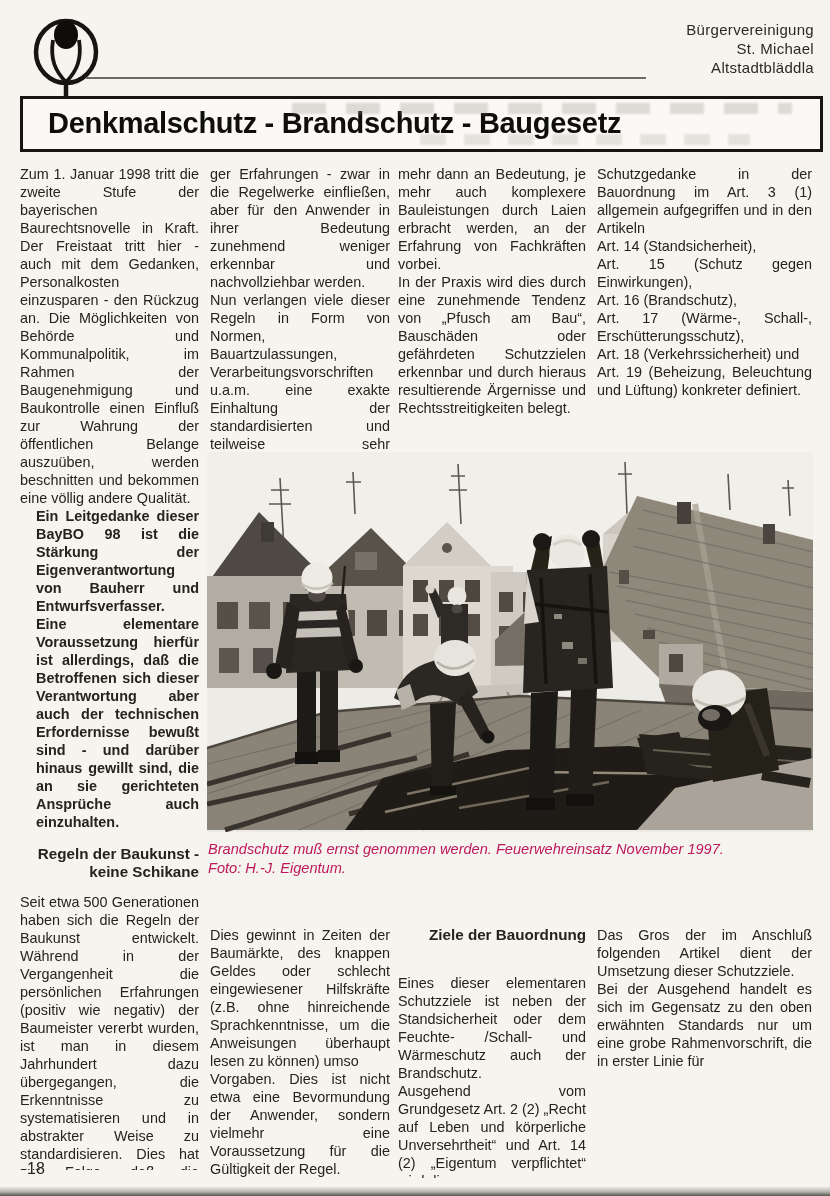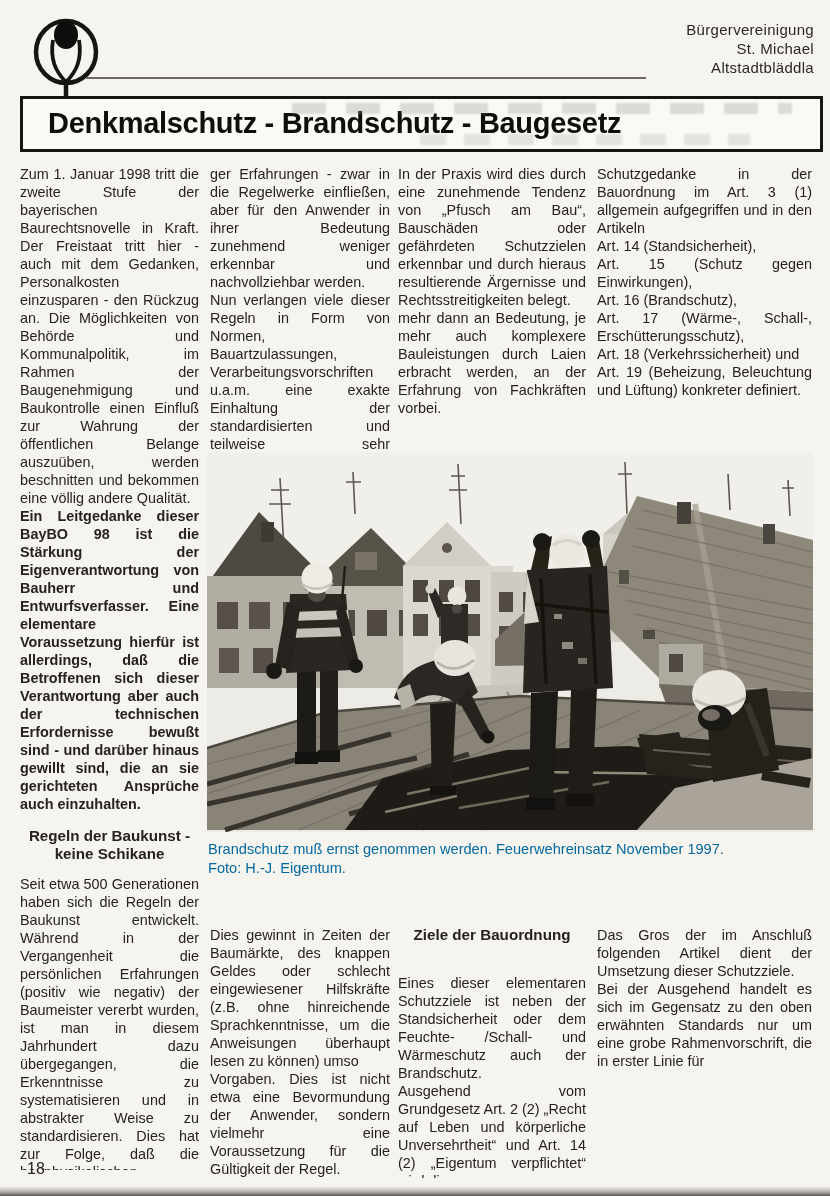--- a/index.html
+++ b/index.html
@@ -34,36 +34,36 @@
     display:block;padding:8px 0 0 13px;
     font-size:29px;font-weight:bold;letter-spacing:-.3px;color:#0f0e0c;
     white-space:nowrap;
   }
   
   .col{
     position:absolute;text-align:justify;
     font-size:14.4px;line-height:18px;color:#26231e;overflow:hidden;
   }
   .col p{margin:0;}
-  .col p.bold{font-weight:bold;}
-  .col .subhead{font-weight:bold;font-size:15.2px;margin:14px 0 12px 0;text-align:center;}
+  .col p.bold{font-weight:bold;margin-left:16px;}
+  .col .subhead{font-weight:bold;font-size:15.2px;margin:14px 0 12px 0;text-align:right;}
   .col .subhead.first{margin-top:0;margin-bottom:30px;}
   .c1{left:20px;top:165px;width:179px;height:1005px;}
   .c2t{left:210px;top:165px;width:180px;height:296px;}
   .c3t{left:398px;top:165px;width:188px;height:296px;}
   .c4t{left:597px;top:165px;width:215px;height:300px;}
   .c2b{left:210px;top:926px;width:180px;height:252px;}
   .c3b{left:398px;top:926px;width:188px;height:252px;}
   .c4b{left:597px;top:926px;width:215px;height:252px;}
   
   .photo{position:absolute;left:207px;top:452px;width:606px;height:380px;}
   .photo svg{display:block;}
   .caption{
     position:absolute;left:208px;top:840px;width:606px;
-    font-size:14.6px;line-height:19px;color:#0369a1;
+    font-style:italic;font-size:14.6px;line-height:19px;color:#be185d;
   }
   .page-number{position:absolute;left:20px;top:1160px;font-size:16px;color:#26231e;margin-left:7px;}
   .scan-edge{
     position:absolute;left:0;top:1186px;width:830px;height:10px;
     background:linear-gradient(180deg,rgba(110,106,98,0) 0%,rgba(96,92,85,.45) 60%,rgba(58,56,50,.85) 100%);
   }
 </style>
 </head>
 <body>
 
@@ -98,22 +98,22 @@
     <h3 class="subhead">Regeln der Baukunst - keine Schikane</h3>
     <p>Seit etwa 500 Generationen haben sich die Regeln der Baukunst entwickelt. Während in der Vergangenheit die persönlichen Erfahrungen (positiv wie negativ) der Baumeister vererbt wurden, ist man in diesem Jahrhundert dazu übergegangen, die Erkenntnisse zu systematisieren und in abstrakter Weise zu standardisieren. Dies hat zur Folge, daß die bauphysikalischen Randbedingungen und Begleitumstände - als Ergebnis jahrhundertelan-</p>
   </section>
 
   <section class="col c2t">
     <p>ger Erfahrungen - zwar in die Regelwerke einfließen, aber für den Anwender in ihrer Bedeutung zunehmend weniger erkennbar und nachvollziehbar werden.</p>
     <p>Nun verlangen viele dieser Regeln in Form von Normen, Bauartzulassungen, Verarbeitungsvorschriften u.a.m. eine exakte Einhaltung der standardisierten und teilweise sehr umfangreichen</p>
   </section>
 
   <section class="col c3t">
+    <p>mehr dann an Bedeutung, je mehr auch komplexere Bauleistungen durch Laien erbracht werden, an der Erfahrung von Fachkräften vorbei.</p>
     <p>In der Praxis wird dies durch eine zunehmende Tendenz von „Pfusch am Bau“, Bauschäden oder gefährdeten Schutzzielen erkennbar und durch hieraus resultierende Ärgernisse und Rechtsstreitigkeiten belegt.</p>
-    <p>mehr dann an Bedeutung, je mehr auch komplexere Bauleistungen durch Laien erbracht werden, an der Erfahrung von Fachkräften vorbei.</p>
   </section>
 
   <section class="col c4t">
     <p>Schutzgedanke in der Bauordnung im Art. 3 (1) allgemein aufgegriffen und in den Artikeln</p>
     <p>Art. 14 (Standsicherheit),</p>
     <p>Art. 15 (Schutz gegen Einwirkungen),</p>
     <p>Art. 16 (Brandschutz),</p>
     <p>Art. 17 (Wärme-, Schall-, Erschütterungsschutz),</p>
     <p>Art. 18 (Verkehrssicherheit) und</p>
     <p>Art. 19 (Beheizung, Beleuchtung und Lüftung) konkreter definiert.</p>

